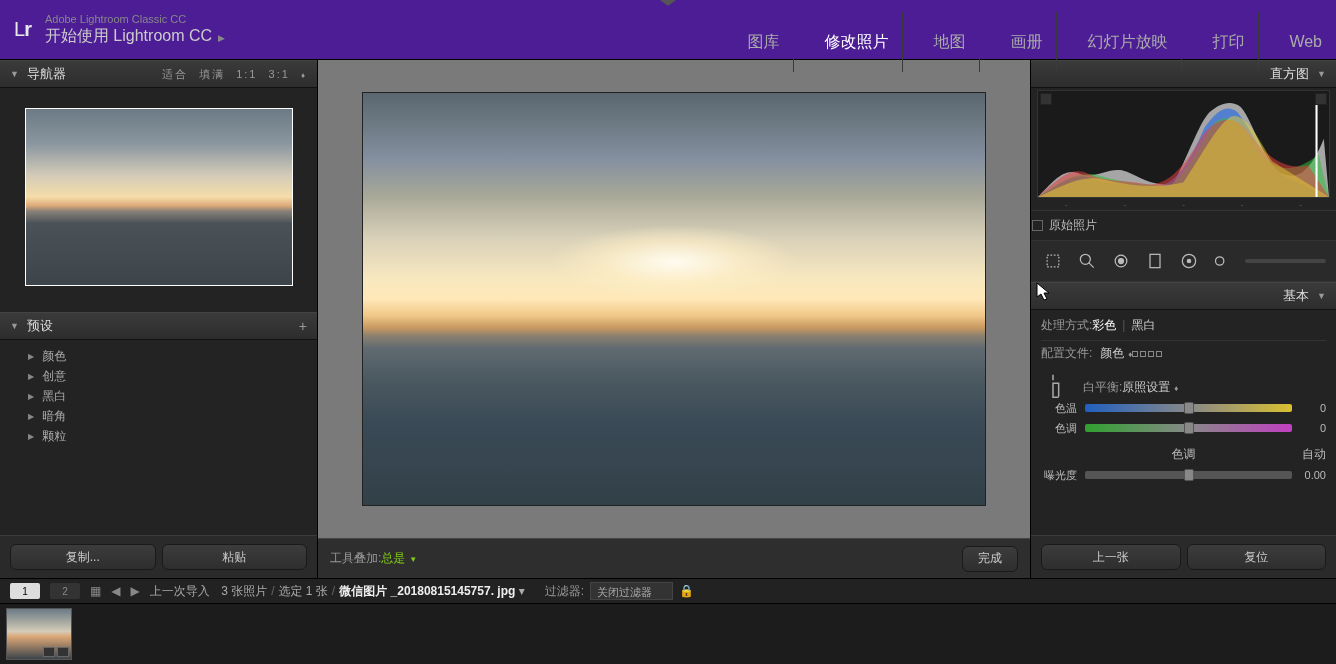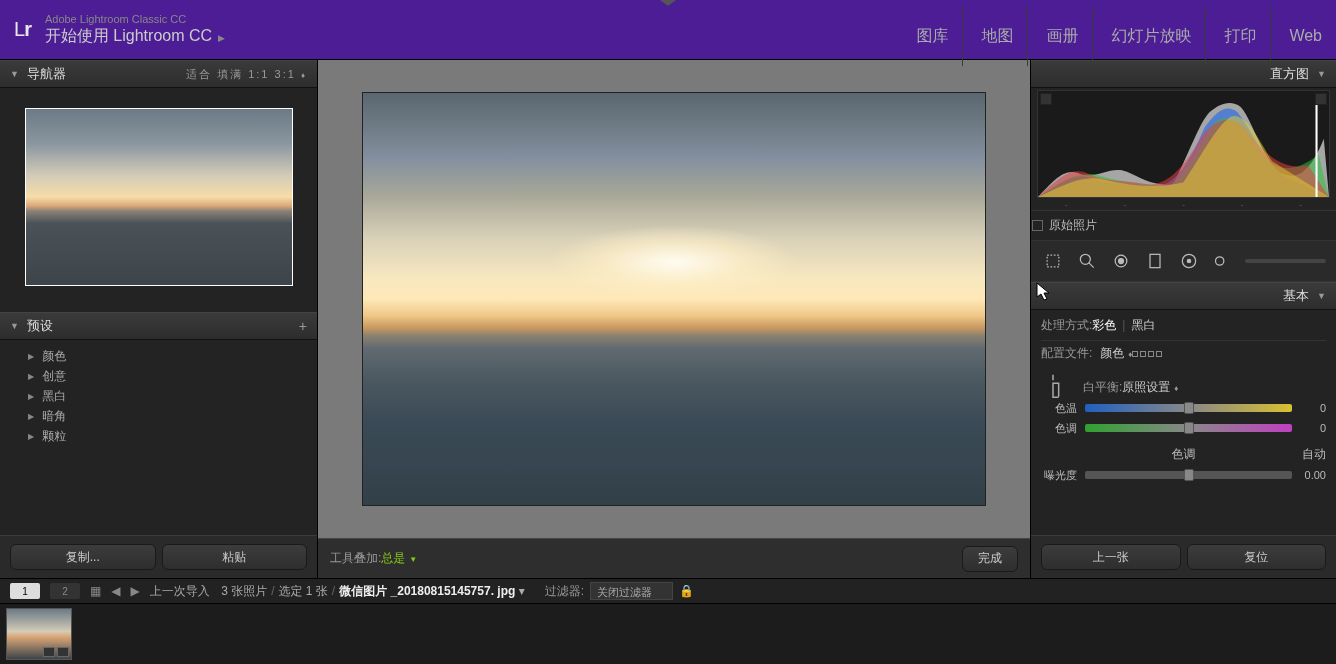--- a/index.html
+++ b/index.html
@@ -4,33 +4,33 @@
 <style>
 *{box-sizing:border-box;margin:0;padding:0;font-family:"Segoe UI",Arial,sans-serif;user-select:none}
 body{background:#1a1a1a;width:1336px;height:664px;overflow:hidden;color:#ccc;font-size:12px}
 .topbar{height:60px;background:#4c1d95;border-bottom:1px solid #000;display:flex;align-items:center;padding:0 14px;position:relative}
 .logo{color:#e8e8e8;font-size:20px;font-weight:300;margin-right:14px;letter-spacing:-1px}
 .logo-sub{font-weight:600}
 .app-title{display:flex;flex-direction:column;line-height:1.3}
 .app-name{color:#888;font-size:11px}
 .app-sub{color:#ccc;font-size:16px}
 .app-sub .tri{font-size:9px;margin-left:6px;color:#888}
-.modules{position:absolute;right:0;top:0;height:72px;display:flex;align-items:center;gap:4px}
+.modules{position:absolute;right:0;top:0;height:72px;display:flex;align-items:flex-end;gap:16px}
 .module{color:#aaa;font-size:16px;padding:0 14px;border-right:1px solid #3a3a3a;cursor:pointer;line-height:60px}
 .module.active{color:#fff}
 .module:last-child{border-right:none}
 .top-notch{position:absolute;top:0;left:50%;transform:translateX(-50%);width:0;height:0;border-left:8px solid transparent;border-right:8px solid transparent;border-top:6px solid #555}
 .main{display:flex;height:calc(100% - 60px - 86px)}
 
 .left{width:318px;background:#232323;display:flex;flex-direction:column;border-right:1px solid #000}
 .panel-head{height:28px;background:linear-gradient(#3a3a3a,#2d2d2d);border-top:1px solid #444;border-bottom:1px solid #111;display:flex;align-items:center;padding:0 10px;color:#ddd;font-size:13px}
 .panel-head .tw{margin-right:8px;color:#999;font-size:9px}
 .panel-head .spacer{flex:1}
 .nav-zoom{font-size:11px;color:#999;letter-spacing:2px}
-.nav-zoom span{cursor:pointer}
+.nav-zoom span{margin-left:6px;cursor:pointer}
 .nav-zoom .tri{font-size:8px}
 .nav-preview{flex:0 0 auto;padding:20px 16px 26px;display:flex;justify-content:center;align-items:flex-start}
 .nav-thumb{width:268px;height:178px;border:1px solid #fff;background:linear-gradient(to bottom,#6b7a85 0%,#8b97a0 20%,#d4ccb8 38%,#f5dda8 50%,#dca878 55%,#8a8278 58%,#4a5258 65%,#3d444a 100%)}
 .presets-body{flex:1;overflow:hidden;padding:6px 12px}
 .preset-item{display:flex;align-items:center;height:20px;color:#aaa;font-size:12px;cursor:pointer;padding-left:16px}
 .preset-item .tri{font-size:8px;margin-right:8px;color:#888}
 .left-foot{display:flex;gap:6px;padding:8px 10px;background:#2a2a2a;border-top:1px solid #3c3c3c}
 .btn{flex:1;height:26px;background:linear-gradient(#3c3c3c,#2e2e2e);border:1px solid #1a1a1a;border-radius:6px;color:#ccc;font-size:12px;display:flex;align-items:center;justify-content:center;cursor:pointer}
 .plus-icon{color:#999;font-size:14px}
 
@@ -101,20 +101,21 @@
 
 <div class="topbar">
   <div class="top-notch"></div>
   <div class="logo"><span>L</span><span class="logo-sub">r</span></div>
   <div class="app-title">
     <div class="app-name">Adobe Lightroom Classic CC</div>
     <div class="app-sub"><span>开始使用 Lightroom CC</span><span class="tri">▶</span></div>
   </div>
   <div class="modules">
     <div class="module">图库</div>
+    <div class="module active">修改照片</div>
     <div class="module">地图</div>
     <div class="module">画册</div>
     <div class="module">幻灯片放映</div>
     <div class="module">打印</div>
     <div class="module">Web</div>
   </div>
 </div>
 
 <div class="main">
 

